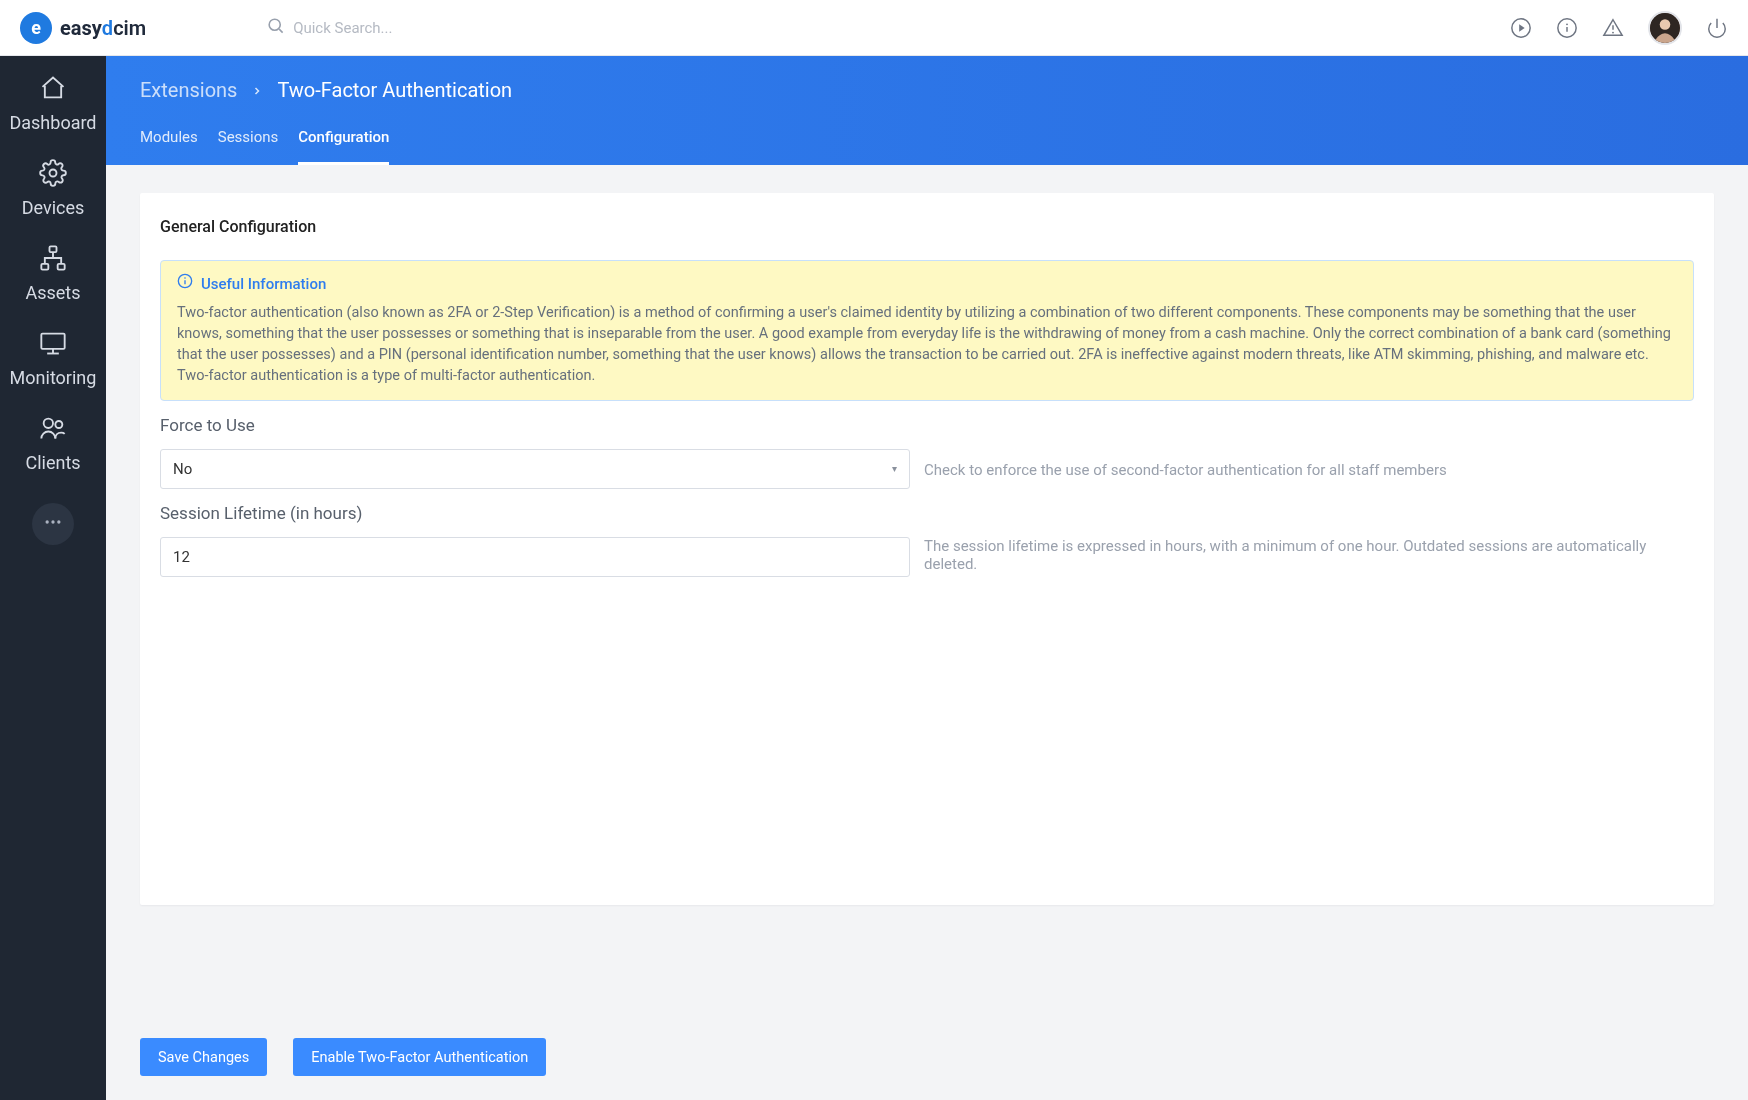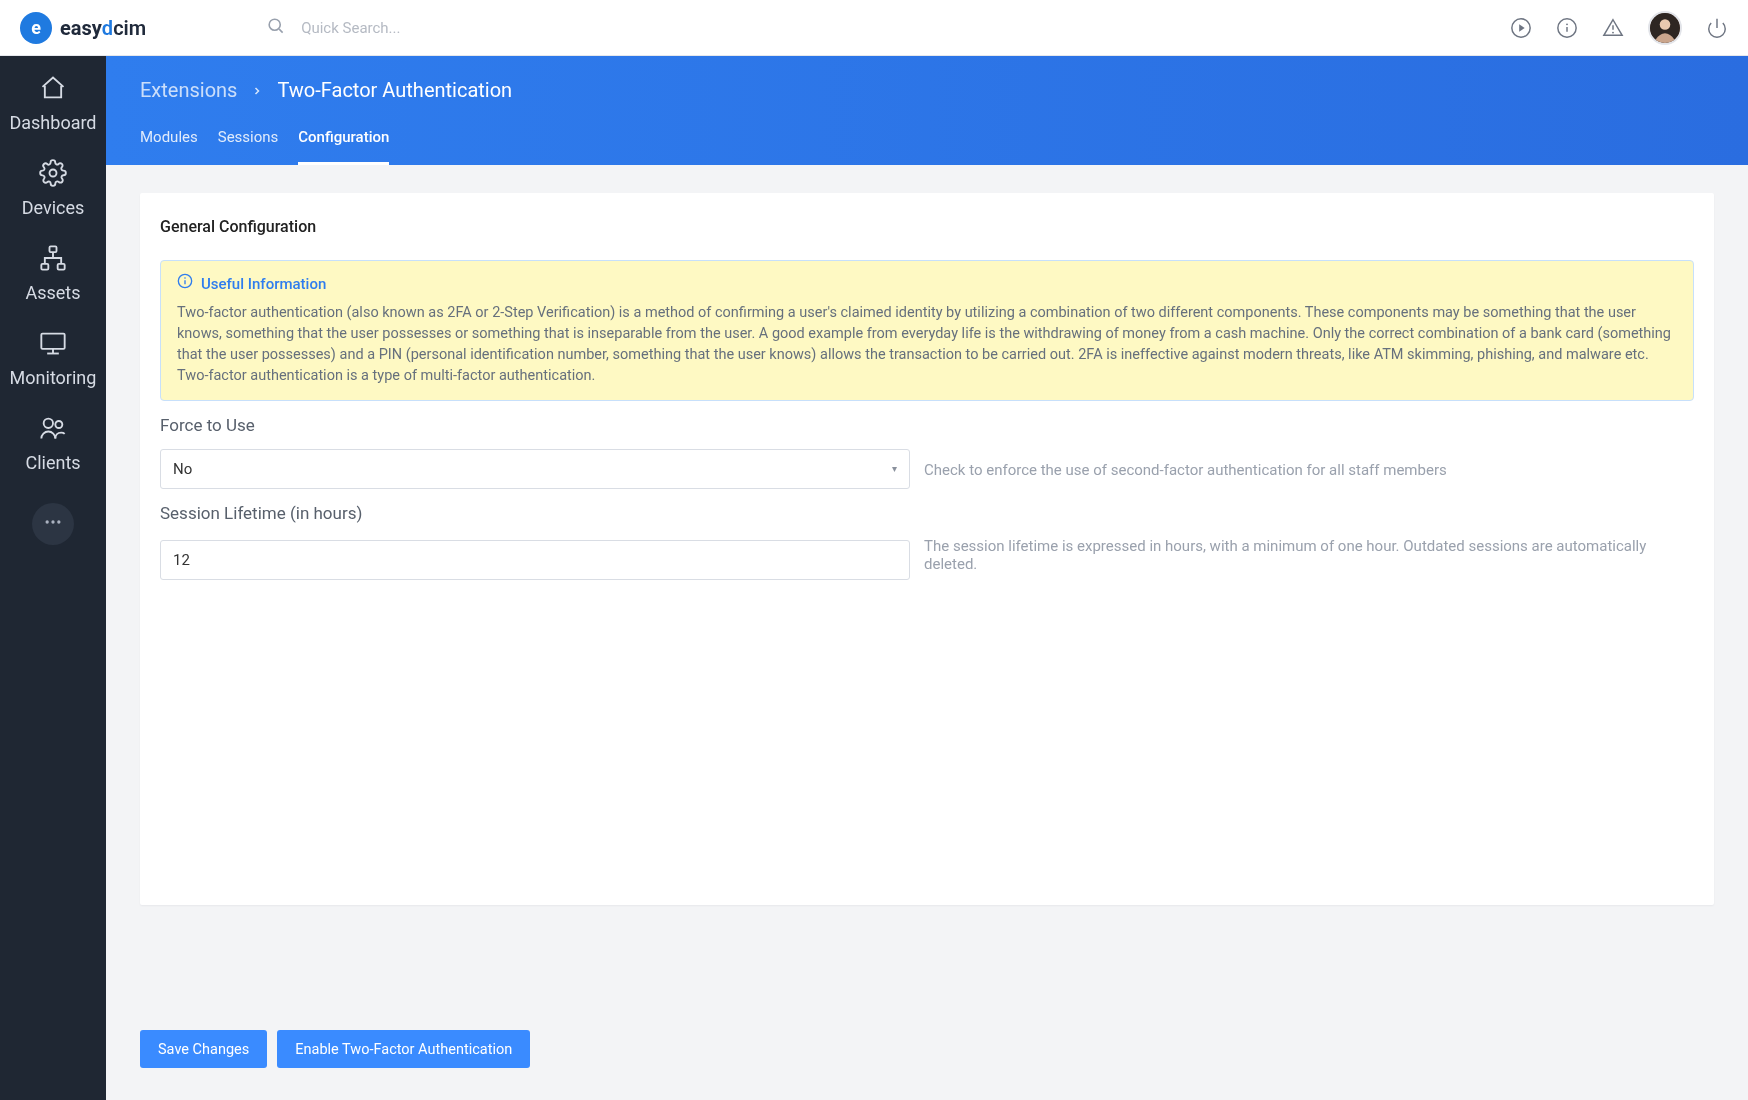--- a/index.html
+++ b/index.html
@@ -4,21 +4,21 @@
 <style>
   *{box-sizing:border-box;margin:0;padding:0;font-family:-apple-system,BlinkMacSystemFont,"Segoe UI",Roboto,Helvetica,Arial,sans-serif}
   body{background:#f3f4f6;color:#333;width:1748px;height:1100px;overflow:hidden}
   .topbar{height:56px;background:#fff;border-bottom:1px solid #e6e8ec;display:flex;align-items:center;padding:0 20px;z-index:20;position:relative}
   .logo{display:flex;align-items:center;gap:8px;text-decoration:none}
   .logo-mark{width:32px;height:32px;border-radius:50%;background:#1f7ae0;display:flex;align-items:center;justify-content:center;color:#fff;font-weight:700;font-size:18px}
   .logo-text{font-size:20px;color:#202a3b}
   .logo-text .lt-easy{font-weight:700;color:#202a3b}
   .logo-text .lt-d{color:#1f7ae0;font-weight:600}
   .logo-text .lt-cim{color:#202a3b;font-weight:600}
-  .search-wrap{display:flex;align-items:center;gap:16px;margin-left:120px;color:#9aa1ad}
+  .search-wrap{display:flex;align-items:center;gap:8px;margin-left:120px;color:#9aa1ad}
   .search-wrap svg{flex-shrink:0}
   .search-input{border:none;outline:none;font-size:15px;color:#333;width:320px;background:transparent}
   .search-input::placeholder{color:#b5bac3}
   .topbar-right{margin-left:auto;display:flex;align-items:center;gap:24px;color:#6e7582}
   .topbar-icon{cursor:pointer;display:flex;align-items:center;justify-content:center}
   .avatar{width:34px;height:34px;border-radius:50%;background:linear-gradient(135deg,#3a2f2b,#8a6b5a);display:flex;align-items:center;justify-content:center;color:#fff;font-size:13px;border:2px solid #e2e4e9;overflow:hidden}
   .avatar svg{width:100%;height:100%}
 
   .shell{display:flex;height:calc(1100px - 56px)}
   .sidebar{width:106px;background:#1f2733;color:#e9ecf1;display:flex;flex-direction:column;align-items:center;padding-top:18px;flex-shrink:0}
@@ -36,31 +36,31 @@
   .tab{padding:0 0 16px;font-size:15px;color:#e0ebfb;cursor:pointer;border-bottom:3px solid transparent}
   .tab.active{color:#fff;border-bottom-color:#fff;font-weight:500}
 
   .content{flex:1;padding:28px 34px;position:relative}
   .panel{background:#fff;border-radius:2px;box-shadow:0 1px 2px rgba(16,24,40,.05);padding:24px 20px 40px;min-height:712px}
   .panel-title{font-size:16px;color:#222;margin-bottom:24px;font-weight:500}
   .alert{background:#fef9c3;border:1px solid #c7e0fb;border-radius:4px;padding:12px 16px 14px;color:#324a60;font-size:14.5px;line-height:1.45}
   .alert-head{display:flex;align-items:center;gap:8px;color:#2f7dee;font-weight:500;font-size:15px;margin-bottom:6px}
   .alert-body{color:#66707d}
 
-  .form-row{display:flex;align-items:center;gap:14px;margin-top:14px}
+  .form-row{display:flex;gap:14px;margin-top:14px}
   .form-col{flex:0 0 750px;display:flex;flex-direction:column;gap:6px}
   .form-label{font-size:17px;color:#58606c}
   .form-label.sub{margin-top:14px}
   .help{color:#9aa1ad;font-size:15px;align-self:flex-end;padding-bottom:10px}
   .select,.text-input{width:100%;height:40px;border:1px solid #d9dde4;border-radius:3px;background:#fff;padding:0 12px;font-size:15px;color:#333;display:flex;align-items:center;justify-content:space-between}
   .select{cursor:pointer}
   .select .caret{color:#8a919d;font-size:10px}
   .text-input{outline:none}
 
-  .action-bar{position:absolute;left:34px;bottom:32px;display:flex;gap:10px}
+  .action-bar{position:absolute;left:34px;bottom:24px;display:flex;gap:26px}
   .btn{height:38px;padding:0 18px;border:none;border-radius:3px;background:#3a8bff;color:#fff;font-size:14.5px;cursor:pointer}
 </style>
 </head>
 <body>
 
 <div class="topbar">
   <a class="logo">
     <span class="logo-mark">e</span>
     <span class="logo-text">
       <span class="lt-easy">easy</span><span class="lt-d">d</span><span class="lt-cim">cim</span>

